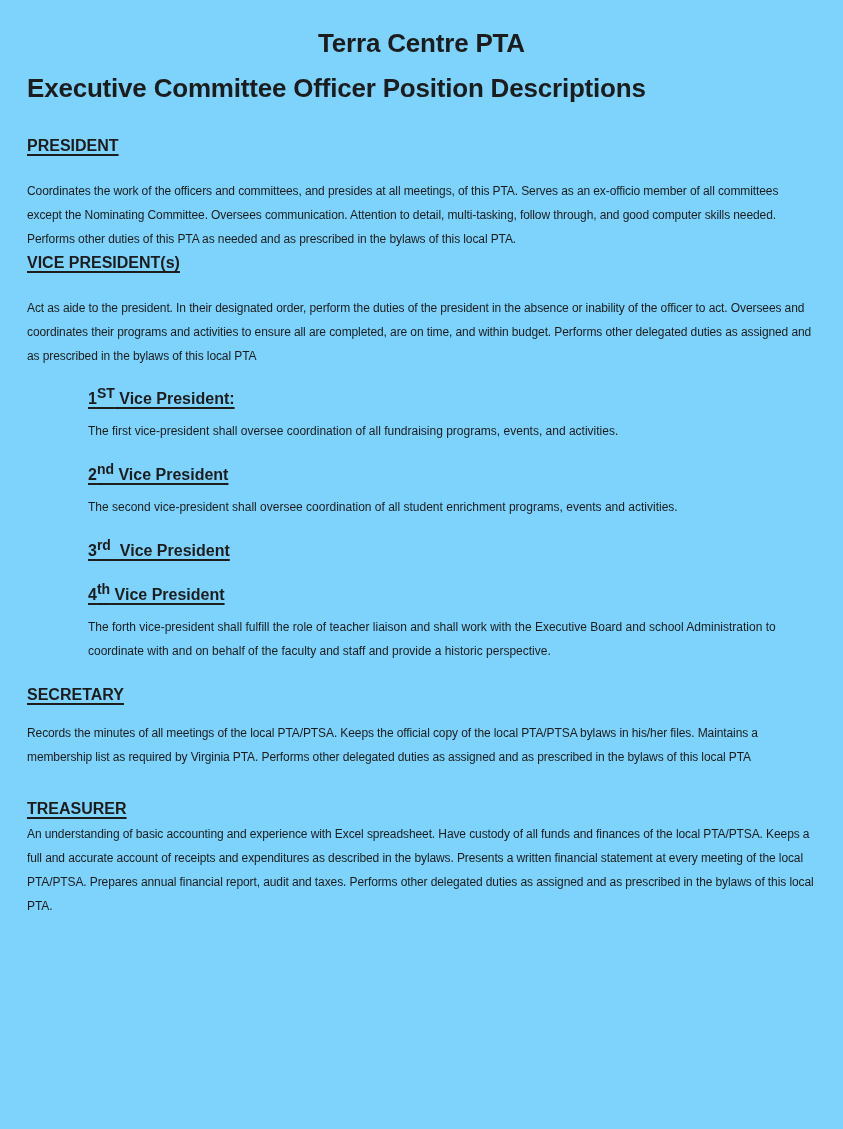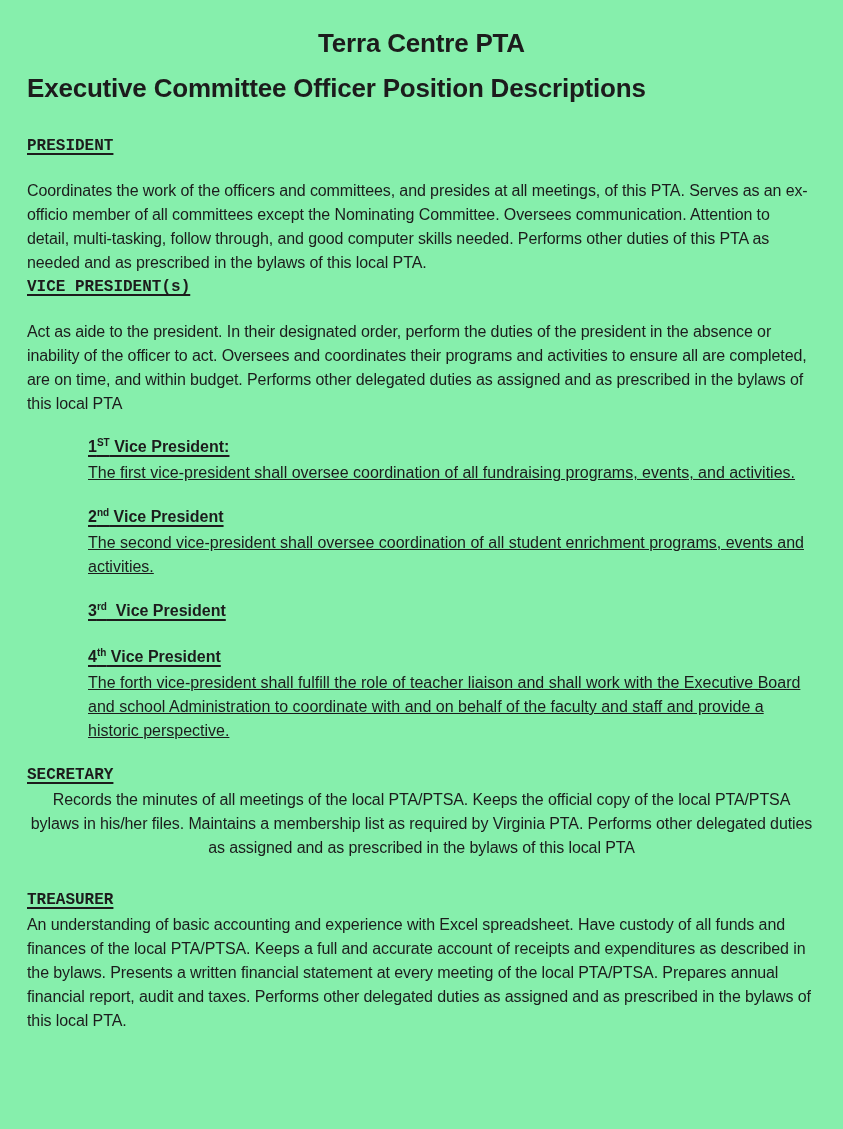--- a/index.html
+++ b/index.html
@@ -8,21 +8,21 @@
     width: 843px;
     height: 1129px;
     font-family: "Liberation Sans", sans-serif;
     color: #1c1c1c;
     overflow: hidden;
   }
   .page {
     width: 843px;
     height: 1129px;
     padding: 26px 27px 10px 27px;
-    background: #86efac;
+    background: #7dd3fc;
   }
   .doc-title {
     font-size: 26px;
     font-weight: bold;
     text-align: center;
     line-height: 34px;
     letter-spacing: -0.2px;
   }
   .doc-subtitle {
     font-size: 26px;
@@ -31,52 +31,51 @@
     margin-top: 11px;
     letter-spacing: -0.2px;
   }
   .section-heading {
     font-size: 16px;
     font-weight: bold;
     line-height: 24px;
     text-decoration: underline;
     text-underline-offset: 3px;
     text-decoration-thickness: 1.5px;
-    font-family: Liberation Mono, monospace;
   }
   .body-text {
-    font-size: 16px;
+    font-size: 12px;
     line-height: 24px;
     letter-spacing: -0.1px;
   }
   .sec-president .section-heading { margin-top: 29px; }
   .sec-president .body-text { margin-top: 21px; }
   .sec-vp .section-heading { }
   .sec-vp .body-text { margin-top: 21px; }
   .subsections { margin-left: 61px; }
   .subsection { margin-top: 20px; }
   .subsection:first-child { margin-top: 19px; }
   .sub-heading {
     font-size: 16px;
     font-weight: bold;
     line-height: 24px;
     text-decoration: underline;
     text-underline-offset: 3px;
     text-decoration-thickness: 1.5px;
     white-space: pre-wrap;
   }
   .sub-heading sup {
-    font-size: 10px;
+    font-size: 14px;
     vertical-align: baseline;
     position: relative;
     top: -6px;
   }
-  .subsection .body-text { margin-top: 0; letter-spacing: 0; text-decoration: underline; }
+  .subsection .body-text { margin-top: 8px; letter-spacing: 0; }
   .sec-secretary .section-heading { margin-top: 20px; }
-  .sec-secretary .body-text { margin-top: 1px; text-align: center; }
+  .sec-secretary .body-text { margin-top: 14px; }
   .sec-treasurer .section-heading { margin-top: 28px; }
   .sec-treasurer .body-text { margin-top: 1px; }
 </style>
 </head>
 <body>
 
 <div class="page">
 
   <div class="doc-title">Terra Centre PTA</div>
   <div class="doc-subtitle">Executive Committee Officer Position Descriptions</div>

